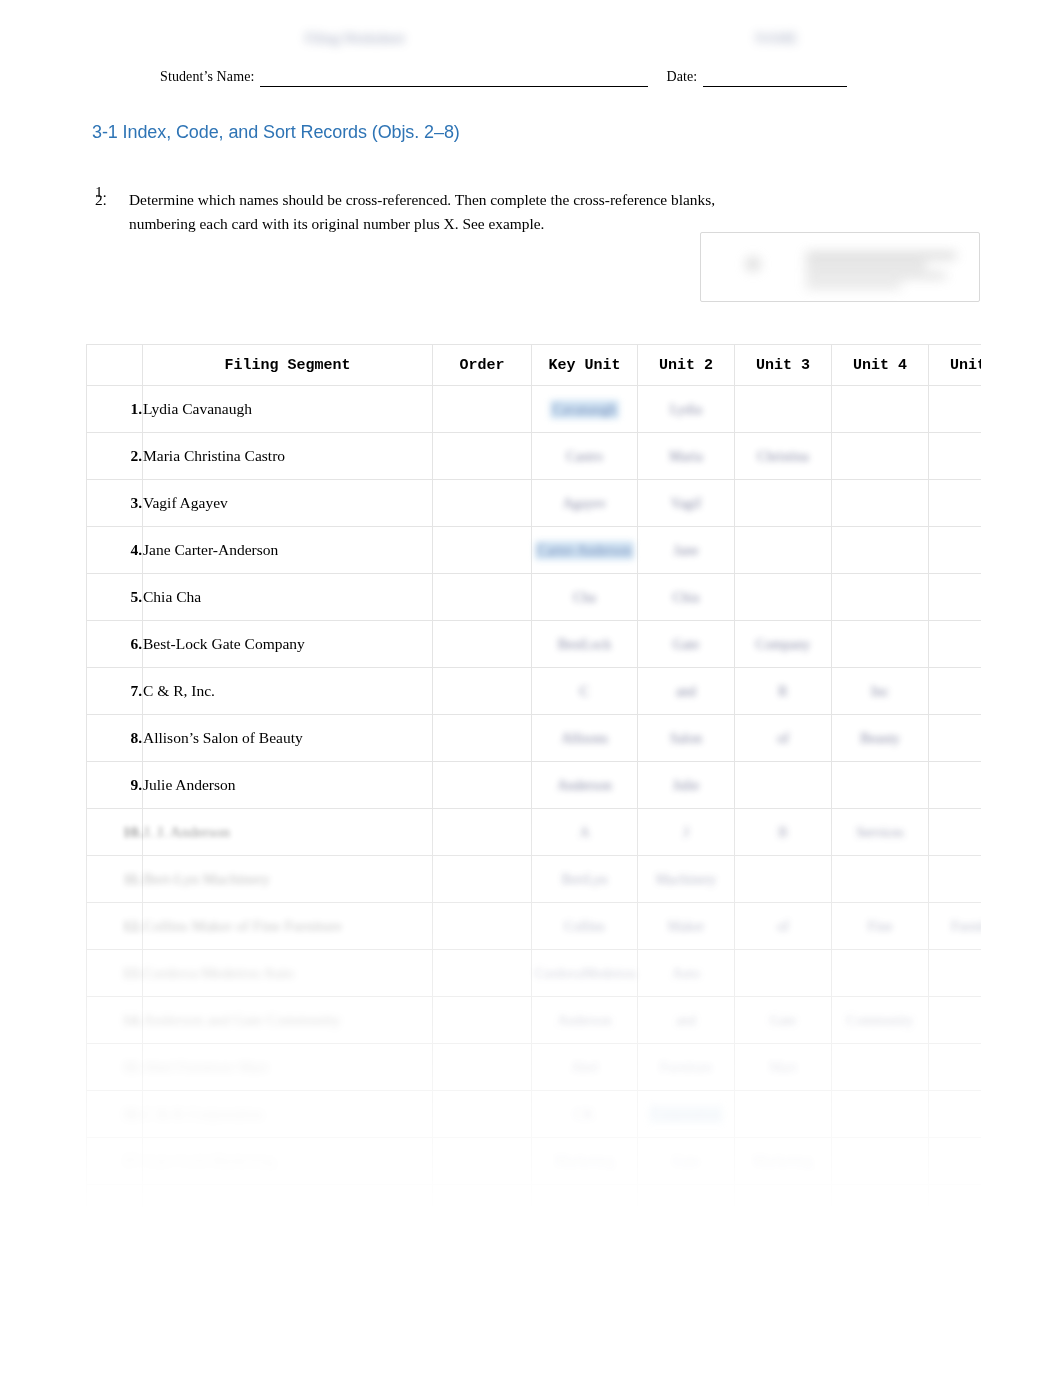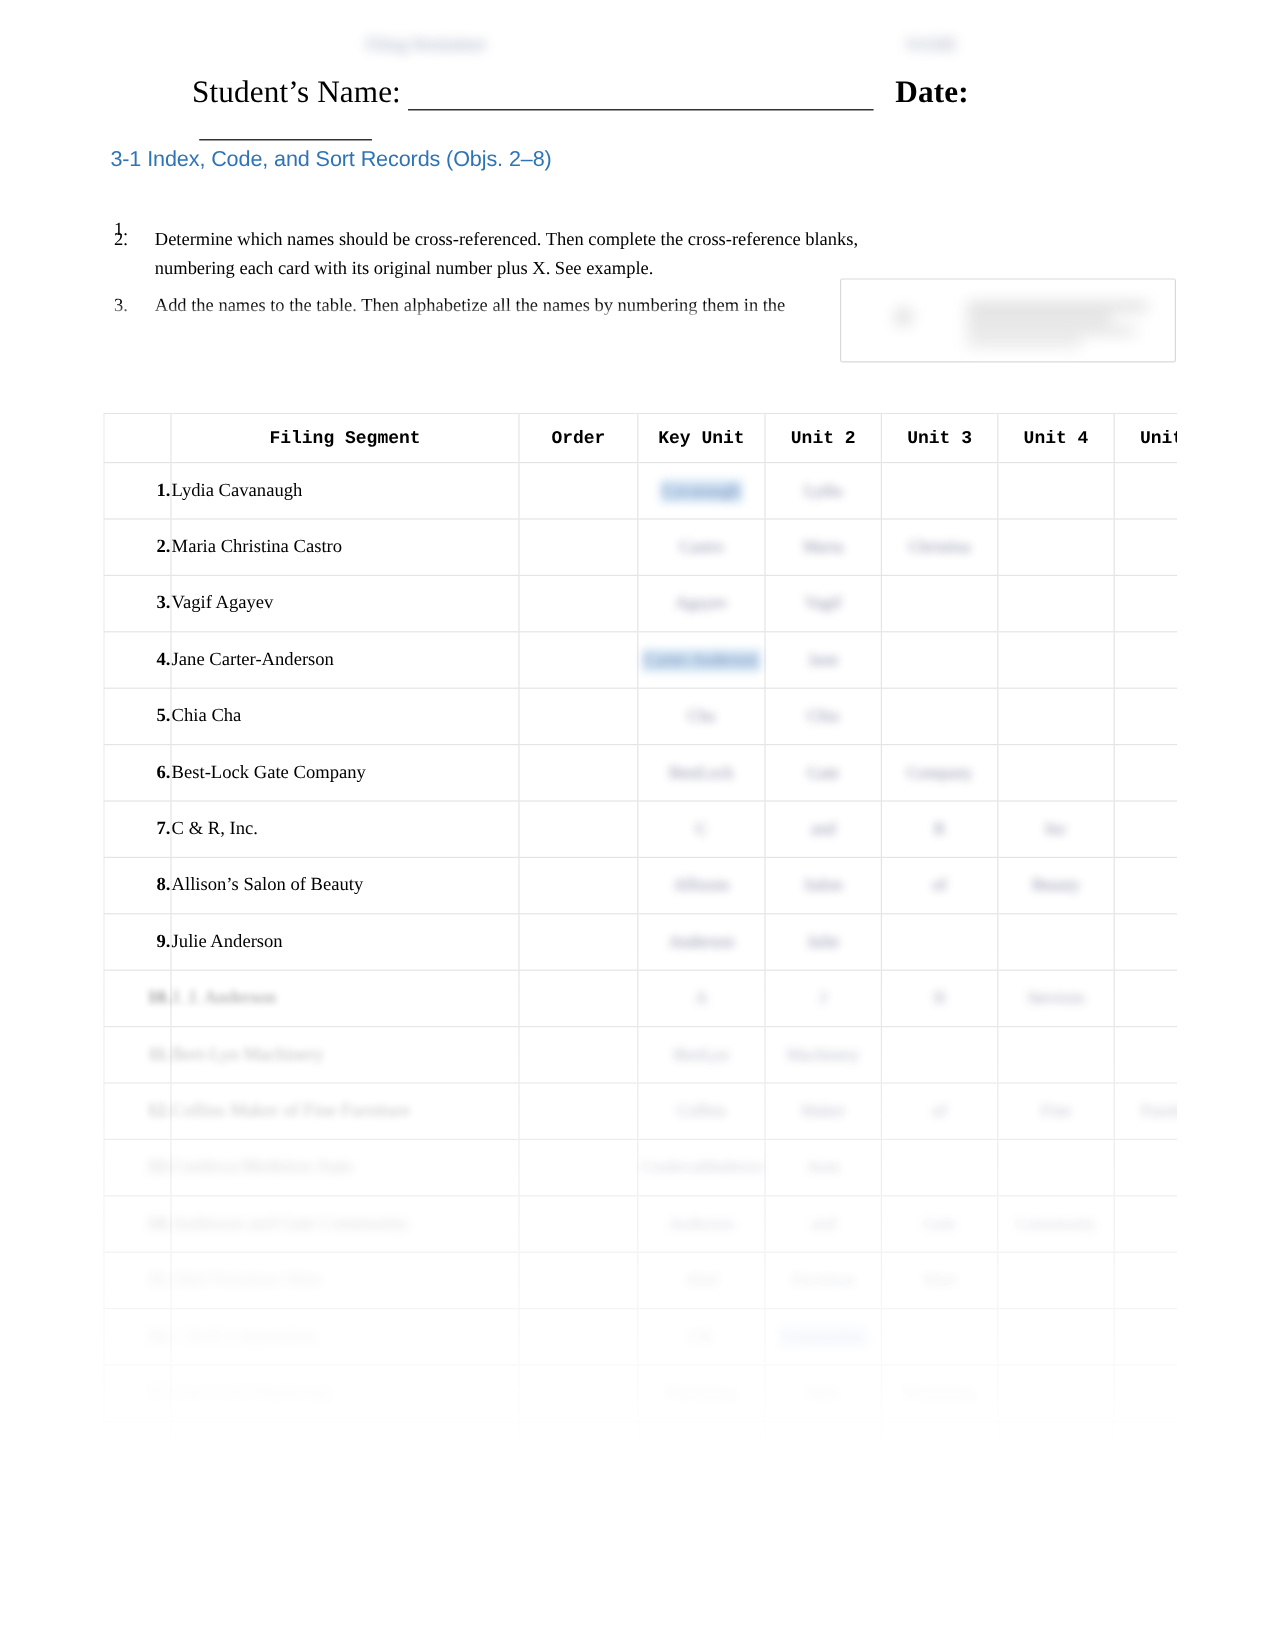--- a/index.html
+++ b/index.html
@@ -54,33 +54,33 @@
   
   .namebar {
     position: absolute;
     top: 62px;
     left: 160px;
     right: 150px;
     height: 30px;
     font-size: 21px;
   }
   .namebar .lbl {
-    font-size: 26px;
+    font-size: 14px;
     letter-spacing: 0.1px;
     margin-top: 17px;
   }
   .rule {
     display: inline-block;
     border-bottom: 1.6px solid #000;
     vertical-align: bottom;
     height: 17px;
   }
   .rule-name { width: 388px; margin-left: 6px; }
   .rule-date { width: 144px; margin-left: 6px; }
-  .date-wrap { margin-left: 18px; font-weight: bold; }
+  .date-wrap { margin-left: 18px; }
 
   
   .doc-title {
     position: absolute;
     top: 122px;
     left: 92px;
     font-family: "Liberation Sans", "DejaVu Sans", sans-serif;
     font-size: 18px;
     color: #2E74B5;
     letter-spacing: -0.1px;
@@ -258,21 +258,20 @@
   <div class="instructions">
     <div class="instr-item">
       <span class="instr-num">1.</span>
     </div>
     <div class="instr-item narrow">
       <span class="instr-num">2.</span>
       <span>Determine which names should be cross-referenced. Then complete the cross-reference blanks, numbering each card with its original number plus X. See example.</span>
     </div>
     <div class="instr-item narrow instr-fade">
       <span class="instr-num">3.</span>
-      <span>Add the names to the table. Then alphabetize all the names by numbering them in the</span>
     </div>
   </div>
 
   <div class="fig-box">
     <div class="fig-inner">
       <div class="fig-dot"></div>
       <div class="fig-lines"></div>
     </div>
   </div>
 

